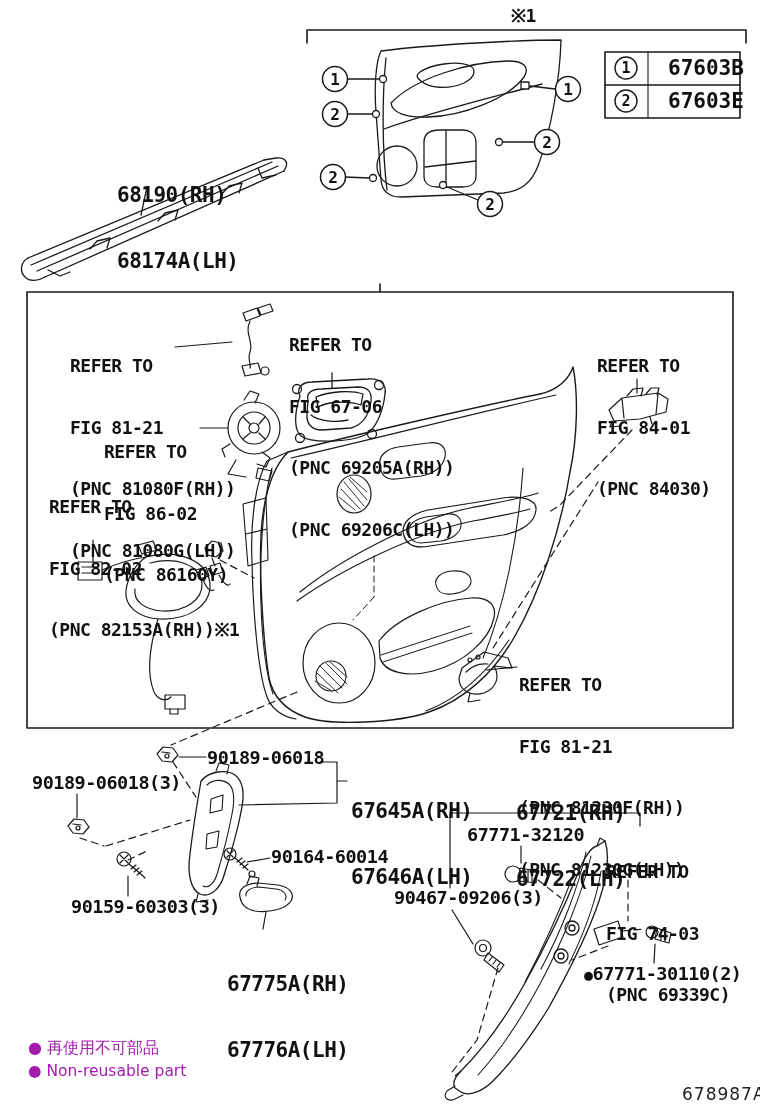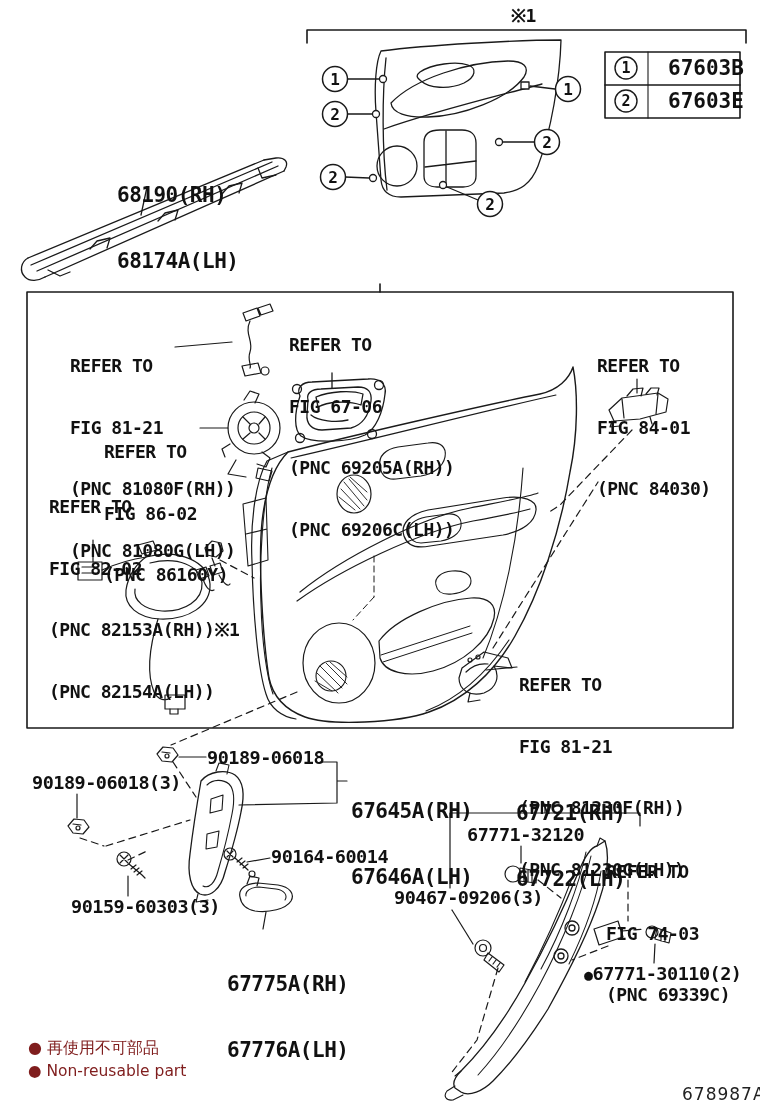--- a/index.html
+++ b/index.html
@@ -7,21 +7,21 @@
             font-family:"DejaVu Sans Mono","Liberation Mono",monospace; }
   #lineart { position:absolute; left:0; top:0; }
   .lbl { position:absolute; font-family:"DejaVu Sans Mono","Liberation Mono",monospace;
          font-weight:bold; color:#111; white-space:pre; letter-spacing:-0.5px; }
   .big { font-size:21px; line-height:22px; }
   .med { font-size:18.5px; line-height:21px; }
   .ref { font-size:18px; line-height:20.5px; }
   .code { font-size:21px; line-height:22px; letter-spacing:0;margin-left:12px; }
   .note { font-size:18px; line-height:20px; }
   .foot { position:absolute; font-family:"DejaVu Sans","Liberation Sans",sans-serif;
-          font-size:16px; color:#7f1d1d; white-space:pre; }
+          font-size:16px; color:#a21caf; white-space:pre; }
   .doccode { position:absolute; font-family:"DejaVu Sans","Liberation Sans",sans-serif;
              font-size:17px; color:#222; letter-spacing:1px; }
   .bullet { font-size:15px; }
 </style>
 </head>
 <body>
 
 <div id="canvas">
 
 <svg id="lineart" width="760" height="1112" viewBox="0 0 760 1112">
@@ -298,21 +298,20 @@
 <div class="lbl ref" style="left:104px; top:401px;">
   <div>REFER TO</div>
   <div>FIG 86-02</div>
   <div>(PNC 86160Y)</div>
 </div>
 
 <div class="lbl ref" style="left:49px; top:456px;">
   <div>REFER TO</div>
   <div>FIG 82-02</div>
   <div>(PNC 82153A(RH))※1</div>
-  <div>(PNC 82154A(LH))</div>
 </div>
 
 <div class="lbl ref" style="left:519px; top:634px;">
   <div>REFER TO</div>
   <div>FIG 81-21</div>
   <div>(PNC 81230F(RH))</div>
   <div>(PNC 81230G(LH))</div>
 </div>
 
 <div class="lbl med" style="left:207px; top:747px;">90189-06018</div>

